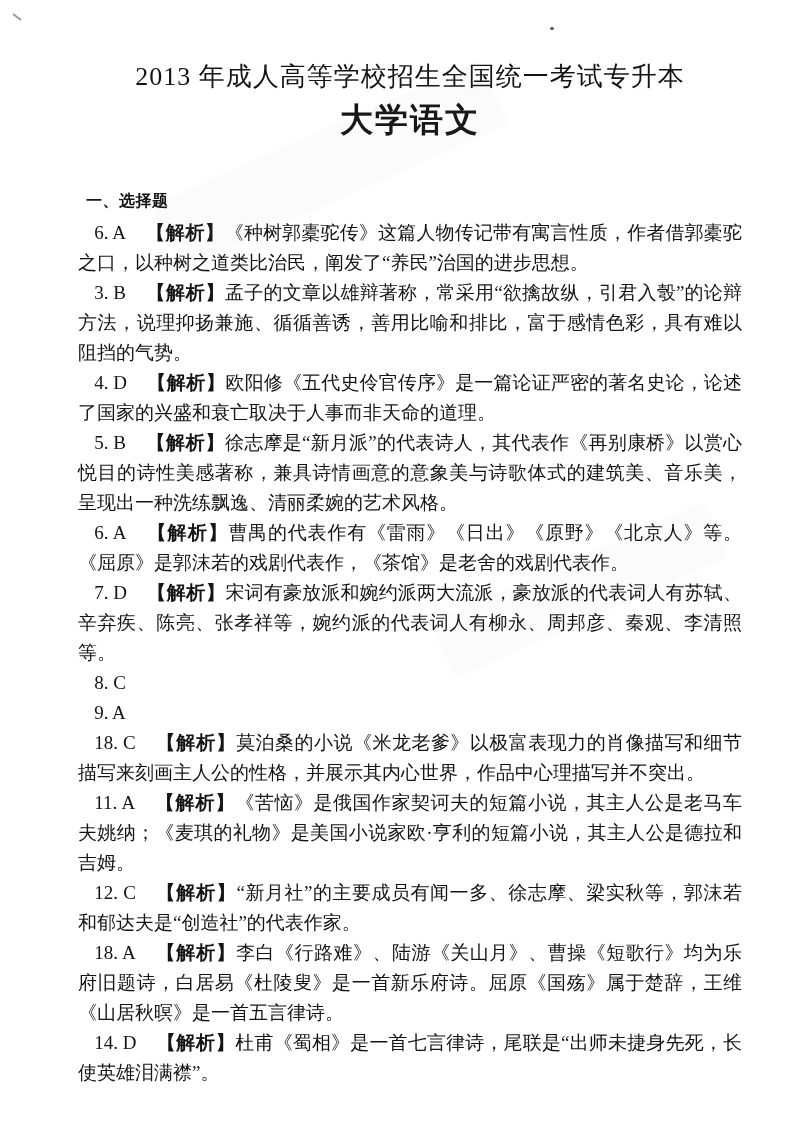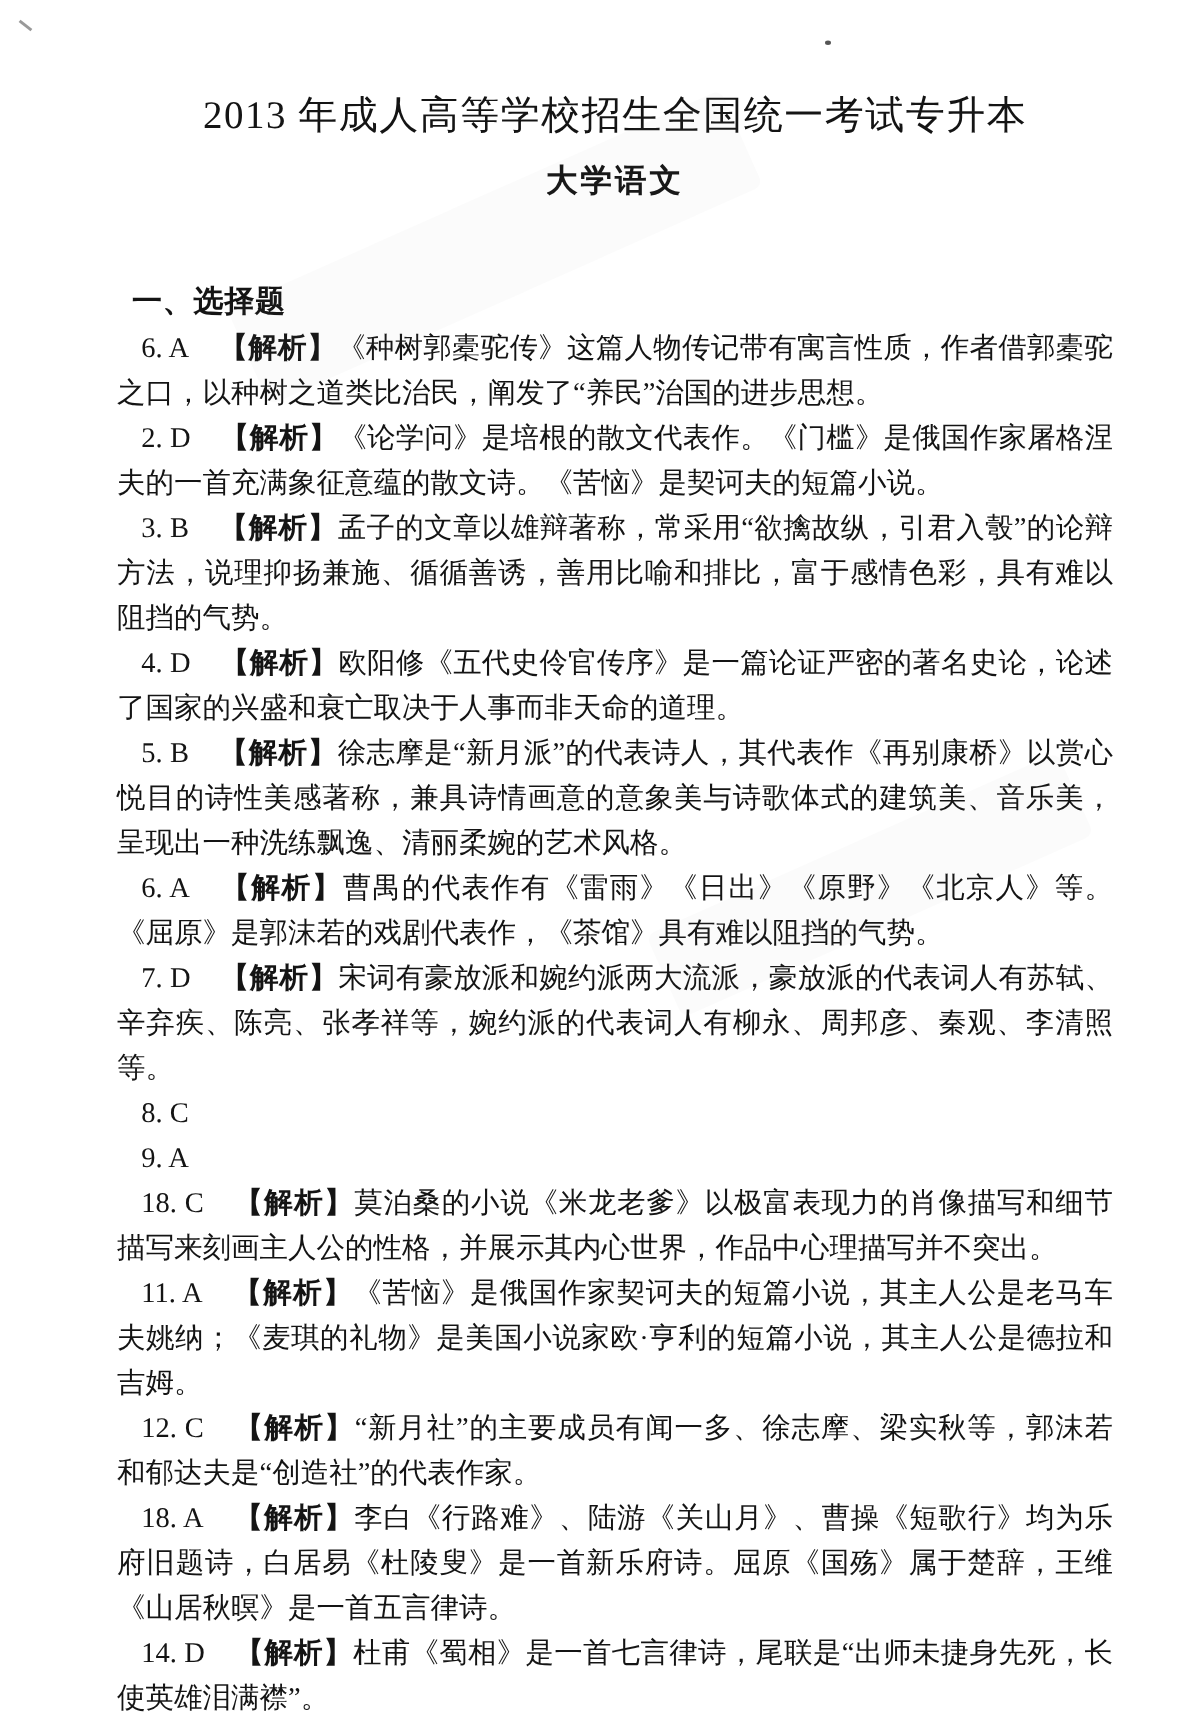--- a/index.html
+++ b/index.html
@@ -32,33 +32,33 @@
     text-align: center;
     font-weight: 400;
     font-size: 26px;
     line-height: 42px;
     margin: 0;
     letter-spacing: 1px;
   }
   .subtitle {
     text-align: center;
     font-weight: 700;
-    font-size: 21px;
+    font-size: 33px;
     line-height: 40px;
     margin: 2px 0 0 0;
     letter-spacing: 2px;
   }
   .content {
     margin-top: 46px;
     font-size: 19px;
     line-height: 30px;
   }
   .section-heading {
     font-weight: 700;
-    font-size: 20px;
+    font-size: 16px;
     margin: 0 0 2px 0;
     text-indent: 0.5em;
     font-family: "Liberation Sans", "DejaVu Sans", sans-serif;
     letter-spacing: 0.5px;
   }
   p.item {
     margin: 0;
     text-indent: 0.85em;
     text-align: justify;
   }
@@ -79,29 +79,28 @@
   <div class="speck speck-tl"></div>
 
   <h1 class="title">2013 年成人高等学校招生全国统一考试专升本</h1>
   <h1 class="subtitle">大学语文</h1>
 
   <div class="content">
     <h2 class="section-heading">一、选择题</h2>
 
     <p class="item"><span class="no">6. A</span><span class="tag">【解析】</span><span class="txt">《种树郭橐驼传》这篇人物传记带有寓言性质，作者借郭橐驼之口，以种树之道类比治民，阐发了“养民”治国的进步思想。</span></p>
 
-    <p class="item"><span class="no">2. D</span><span class="tag">【解析】</span><span class="txt">《论学问》是培根的散文代表作。《门槛》是俄国作家屠格涅夫的一首充满象征意蕴的散文诗。《苦恼》是契诃夫的短篇小说。</span></p>
 
     <p class="item"><span class="no">3. B</span><span class="tag">【解析】</span><span class="txt">孟子的文章以雄辩著称，常采用“欲擒故纵，引君入彀”的论辩方法，说理抑扬兼施、循循善诱，善用比喻和排比，富于感情色彩，具有难以阻挡的气势。</span></p>
 
     <p class="item"><span class="no">4. D</span><span class="tag">【解析】</span><span class="txt">欧阳修《五代史伶官传序》是一篇论证严密的著名史论，论述了国家的兴盛和衰亡取决于人事而非天命的道理。</span></p>
 
     <p class="item"><span class="no">5. B</span><span class="tag">【解析】</span><span class="txt">徐志摩是“新月派”的代表诗人，其代表作《再别康桥》以赏心悦目的诗性美感著称，兼具诗情画意的意象美与诗歌体式的建筑美、音乐美，呈现出一种洗练飘逸、清丽柔婉的艺术风格。</span></p>
 
-    <p class="item"><span class="no">6. A</span><span class="tag">【解析】</span><span class="txt">曹禺的代表作有《雷雨》《日出》《原野》《北京人》等。《屈原》是郭沫若的戏剧代表作，《茶馆》具有难以阻挡的气势。</span></p>
+    <p class="item"><span class="no">6. A</span><span class="tag">【解析】</span><span class="txt">曹禺的代表作有《雷雨》《日出》《原野》《北京人》等。《屈原》是郭沫若的戏剧代表作，《茶馆》是老舍的戏剧代表作。</span></p>
 
     <p class="item"><span class="no">7. D</span><span class="tag">【解析】</span><span class="txt">宋词有豪放派和婉约派两大流派，豪放派的代表词人有苏轼、辛弃疾、陈亮、张孝祥等，婉约派的代表词人有柳永、周邦彦、秦观、李清照等。</span></p>
 
     <p class="item"><span class="no">8. C</span></p>
 
     <p class="item"><span class="no">9. A</span></p>
 
     <p class="item"><span class="no">18. C</span><span class="tag">【解析】</span><span class="txt">莫泊桑的小说《米龙老爹》以极富表现力的肖像描写和细节描写来刻画主人公的性格，并展示其内心世界，作品中心理描写并不突出。</span></p>
 
     <p class="item"><span class="no">11. A</span><span class="tag">【解析】</span><span class="txt">《苦恼》是俄国作家契诃夫的短篇小说，其主人公是老马车夫姚纳；《麦琪的礼物》是美国小说家欧·亨利的短篇小说，其主人公是德拉和吉姆。</span></p>

